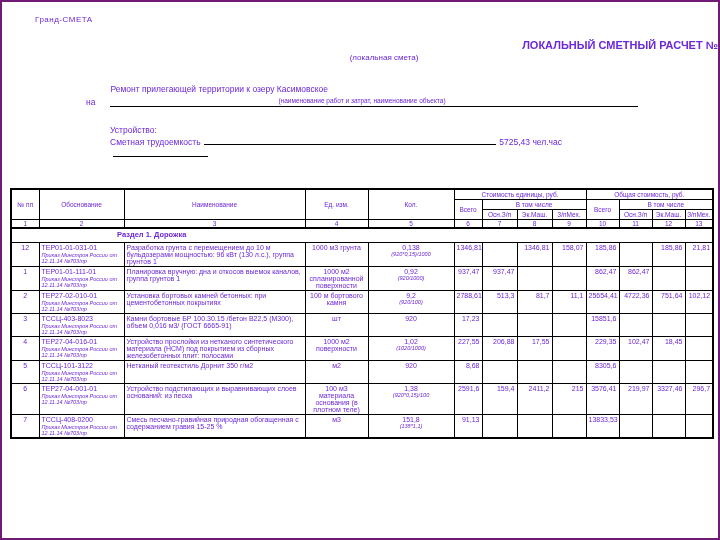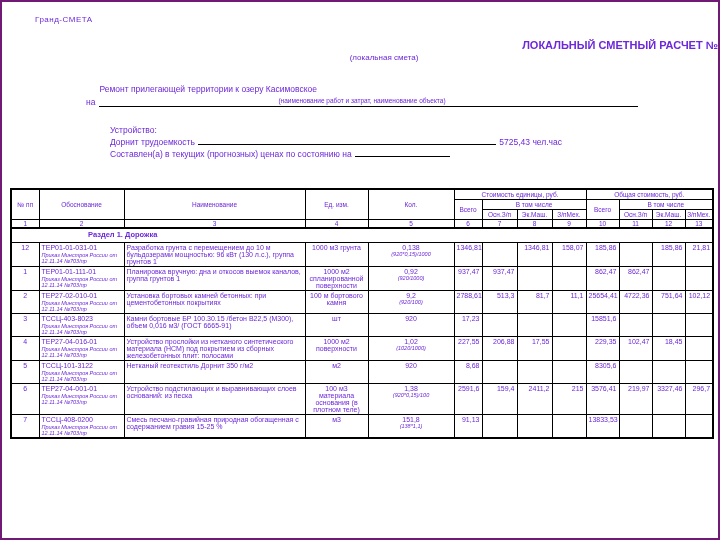--- a/index.html
+++ b/index.html
@@ -2,36 +2,36 @@
 <html><head>
 <meta charset="utf-8">
 <style>
   html,body{margin:0;padding:0;background:#888;}
   .page{position:relative;width:716px;height:536px;background:#fff;border:2px solid #701a75;
         font-family:"Liberation Sans",sans-serif;color:#6d28d9;overflow:hidden;}
   .app-label{position:absolute;left:33px;top:13px;font-size:8px;letter-spacing:.5px;}
   .title{position:absolute;left:0;top:37px;width:100%;text-align:right;font-weight:bold;font-size:11px;}
   .subtitle{position:absolute;left:0;top:51px;width:100%;text-align:center;font-size:8px;padding-left:24px;}
   .na-row{position:absolute;left:84px;top:82px;width:552px;display:flex;font-size:8.5px;align-items:flex-end;}
-  .na-prefix{margin-right:4px;}
+  .na-prefix{margin-right:15px;}
   .obj{flex:1;border-bottom:1px solid #000;padding-bottom:12px;}
   .caption{position:absolute;left:84px;top:95px;width:552px;text-align:center;font-size:6.5px;}
   .found{position:absolute;left:108px;top:121px;width:452px;font-size:8.5px;}
   .found .line{display:flex;align-items:flex-end;height:12px;white-space:nowrap;}
   .fill{flex:1;border-bottom:1px solid #000;margin:0 3px 2px 3px;min-width:20px;}
   .fill-short{display:inline-block;width:95px;border-bottom:1px solid #000;margin:0 3px 2px 3px;}
   table{position:absolute;left:8px;top:186px;width:702px;border-collapse:collapse;table-layout:fixed;}
   col.c1{width:28px}col.c2{width:85px}col.c3{width:181px}col.c4{width:63px}col.c5{width:86px}
   col.c6{width:28px}col.c7{width:35px}col.c8{width:35px}col.c9{width:34px}
   col.c10{width:33px}col.c11{width:33px}col.c12{width:33px}col.c13{width:28px}
   th,td{border:1px solid #000;padding:1px 2px;vertical-align:top;font-weight:normal;}
   table{border:2px solid #000;}
   thead th{font-size:6.5px;text-align:center;vertical-align:middle;padding:1px;}
   tr.nums td{font-size:6.5px;text-align:center;padding:0 1px;border-bottom:2px solid #000;}
-  td.sec{font-size:7.5px;font-weight:bold;padding-left:76px;height:11px;margin-left:7px;}
+  td.sec{font-size:7.5px;font-weight:bold;padding-left:105px;height:11px;margin-left:7px;}
   td{font-size:7px;}
   td.center{text-align:center;}
   td.money{text-align:right;}
   .code{font-size:7px;}
   .basis{font-size:5.5px;font-style:italic;margin-top:1px;}
   .formula{font-size:5.5px;font-style:italic;}
   td.qtycell{text-align:center;}
   tbody tr{page-break-inside:avoid;}
   tbody tr:last-child td{border-bottom:2px solid #000;}
 </style>
@@ -45,26 +45,25 @@
 
   <div class="na-row">
     <span class="na-prefix">на</span>
     <span class="obj">Ремонт прилегающей территории к озеру Касимовское</span>
   </div>
   <div class="caption">(наименование работ и затрат, наименование объекта)</div>
 
   <div class="found">
     <div class="line">Устройство:</div>
     <div class="line">
-      <span>Дорнит трудоемкость</span>
+      <span>Сметная трудоемкость</span>
       <span class="fill"></span>
       <span>5725,43 чел.час</span>
     </div>
     <div class="line">
-      <span>Составлен(а) в текущих (прогнозных) ценах по состоянию на</span>
       <span class="fill-short"></span>
     </div>
   </div>
 
   <table>
     <colgroup>
       <col class="c1">
         <col class="c2">
         <col class="c3">
         <col class="c4">

